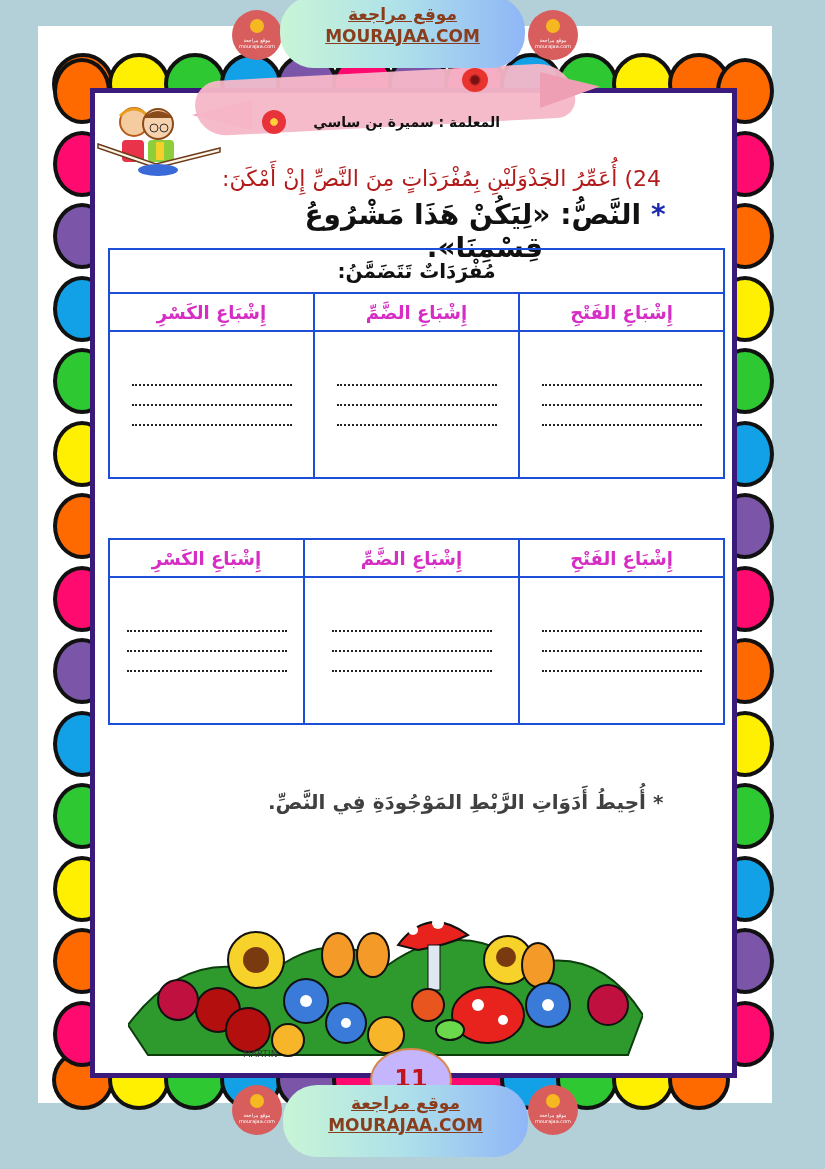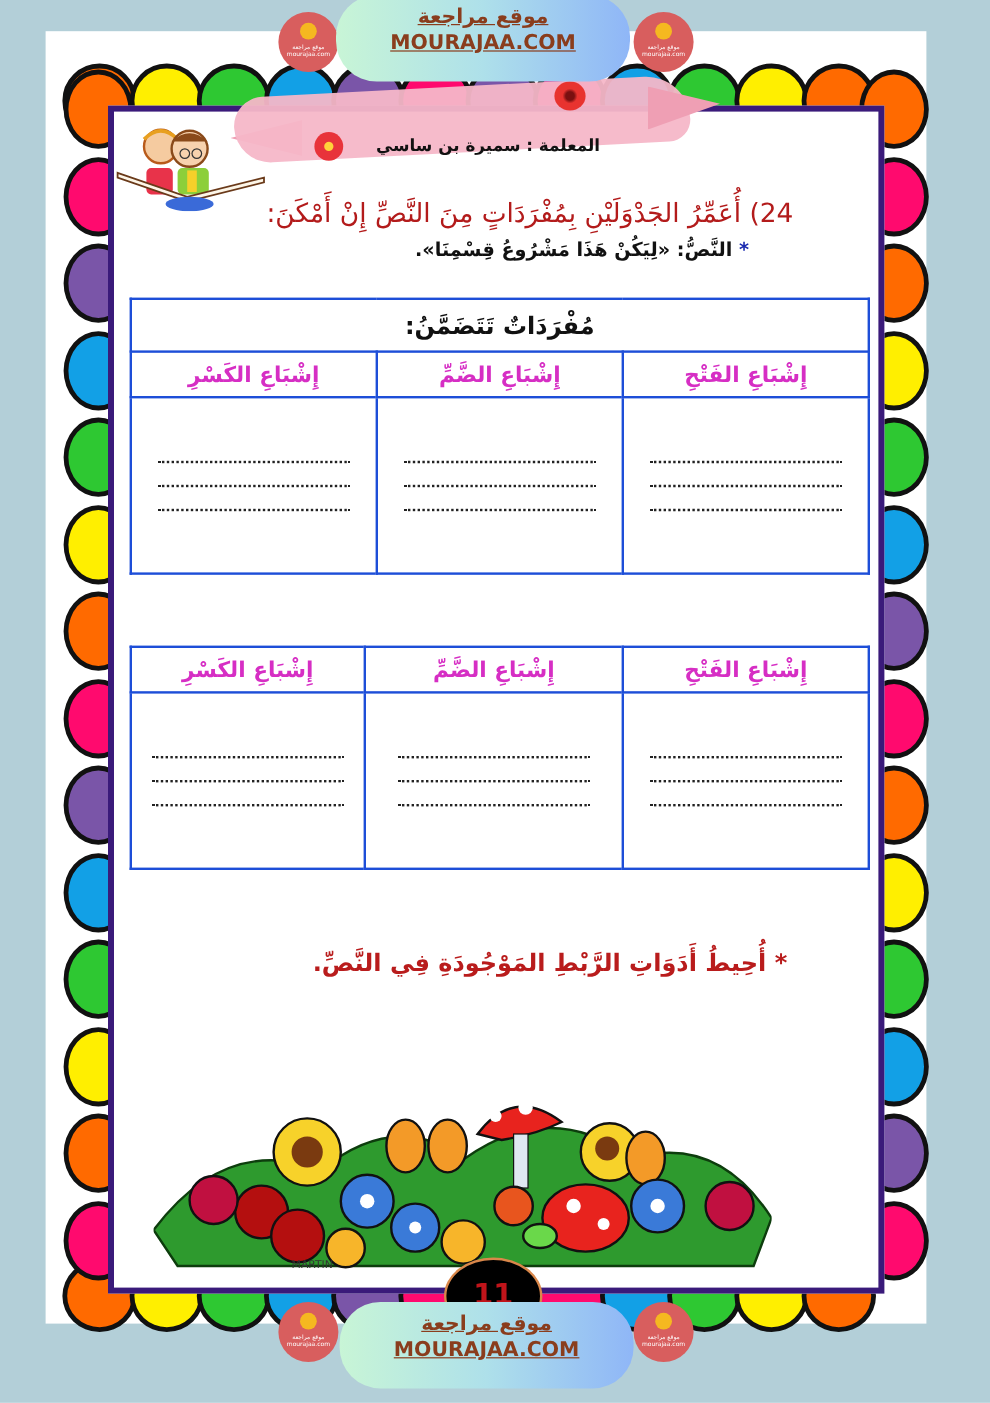--- a/index.html
+++ b/index.html
@@ -40,46 +40,46 @@
   .flower-dot { position: absolute; border-radius: 50%; }
   .kids {
     position: absolute; left: 96px; top: 102px; width: 130px; height: 74px;
   }
   .q-title {
     position: absolute; left: 222px; top: 166px; width: 480px; direction: rtl; text-align: left;
     font-size: 22px; font-weight: normal; color: #b31b1b;
   }
   .q-text {
     position: absolute; left: 270px; top: 198px; width: 430px; direction: rtl; text-align: center;
-    font-size: 16px; font-weight: bold; color: #111;
+    font-size: 28px; font-weight: bold; color: #111;
   }
   .q-text .star { color: #1a2ab0; }
   table.grid {
     position: absolute; left: 108px; width: 617px; border-collapse: collapse;
     direction: rtl; table-layout: fixed;
   }
   table.grid td, table.grid th {
     border: 2px solid #1d4ed8; padding: 0; text-align: center;
   }
   table.grid .head { height: 42px; font-size: 20px; font-weight: bold; color: #111; }
   table.grid .colhead { height: 36px; font-size: 18px; font-weight: bold; color: #d62ec4; }
   table.grid .body { height: 145px; vertical-align: middle; }
   .dots {
     display: block; margin: 0 auto 18px auto; width: 160px; height: 0;
     border-bottom: 2px dotted #222;
   }
   .dots:last-child { margin-bottom: 0; }
   .bullet {
-    position: absolute; left: 256px; top: 790px; width: 400px; direction: rtl; text-align: right;
-    font-size: 20px; font-weight: bold; color: #b91c1c;
+    position: absolute; left: 268px; top: 790px; width: 400px; direction: rtl; text-align: left;
+    font-size: 20px; font-weight: bold; color: #404040;
   }
   .garden { position: absolute; left: 128px; top: 905px; width: 515px; height: 160px; }
   .page-num {
     position: absolute; left: 370px; top: 1048px; width: 78px; height: 60px;
-    border-radius: 50%; border: 2px solid #d9874a; background: #000000;
+    border-radius: 50%; border: 2px solid #d9874a; background: #c4b5fd;
     text-align: center; font-weight: bold; font-size: 24px; color: #c0141a; line-height: 58px;
   }
   .banner {
     position: absolute; width: 245px; height: 72px; border-radius: 34px;
     background: linear-gradient(90deg, #c8f5d6 0%, #aee0ea 50%, #8fb6f7 100%);
     text-align: center; color: #8a3d1d; font-weight: bold;
   }
   .banner .ar { font-size: 17px; text-decoration: underline; padding-top: 8px; display: block; direction: rtl; }
   .banner .en { font-family: "DejaVu Sans", sans-serif; font-size: 17px; text-decoration: underline; display: block; margin-top: 2px; }
   .badge {

